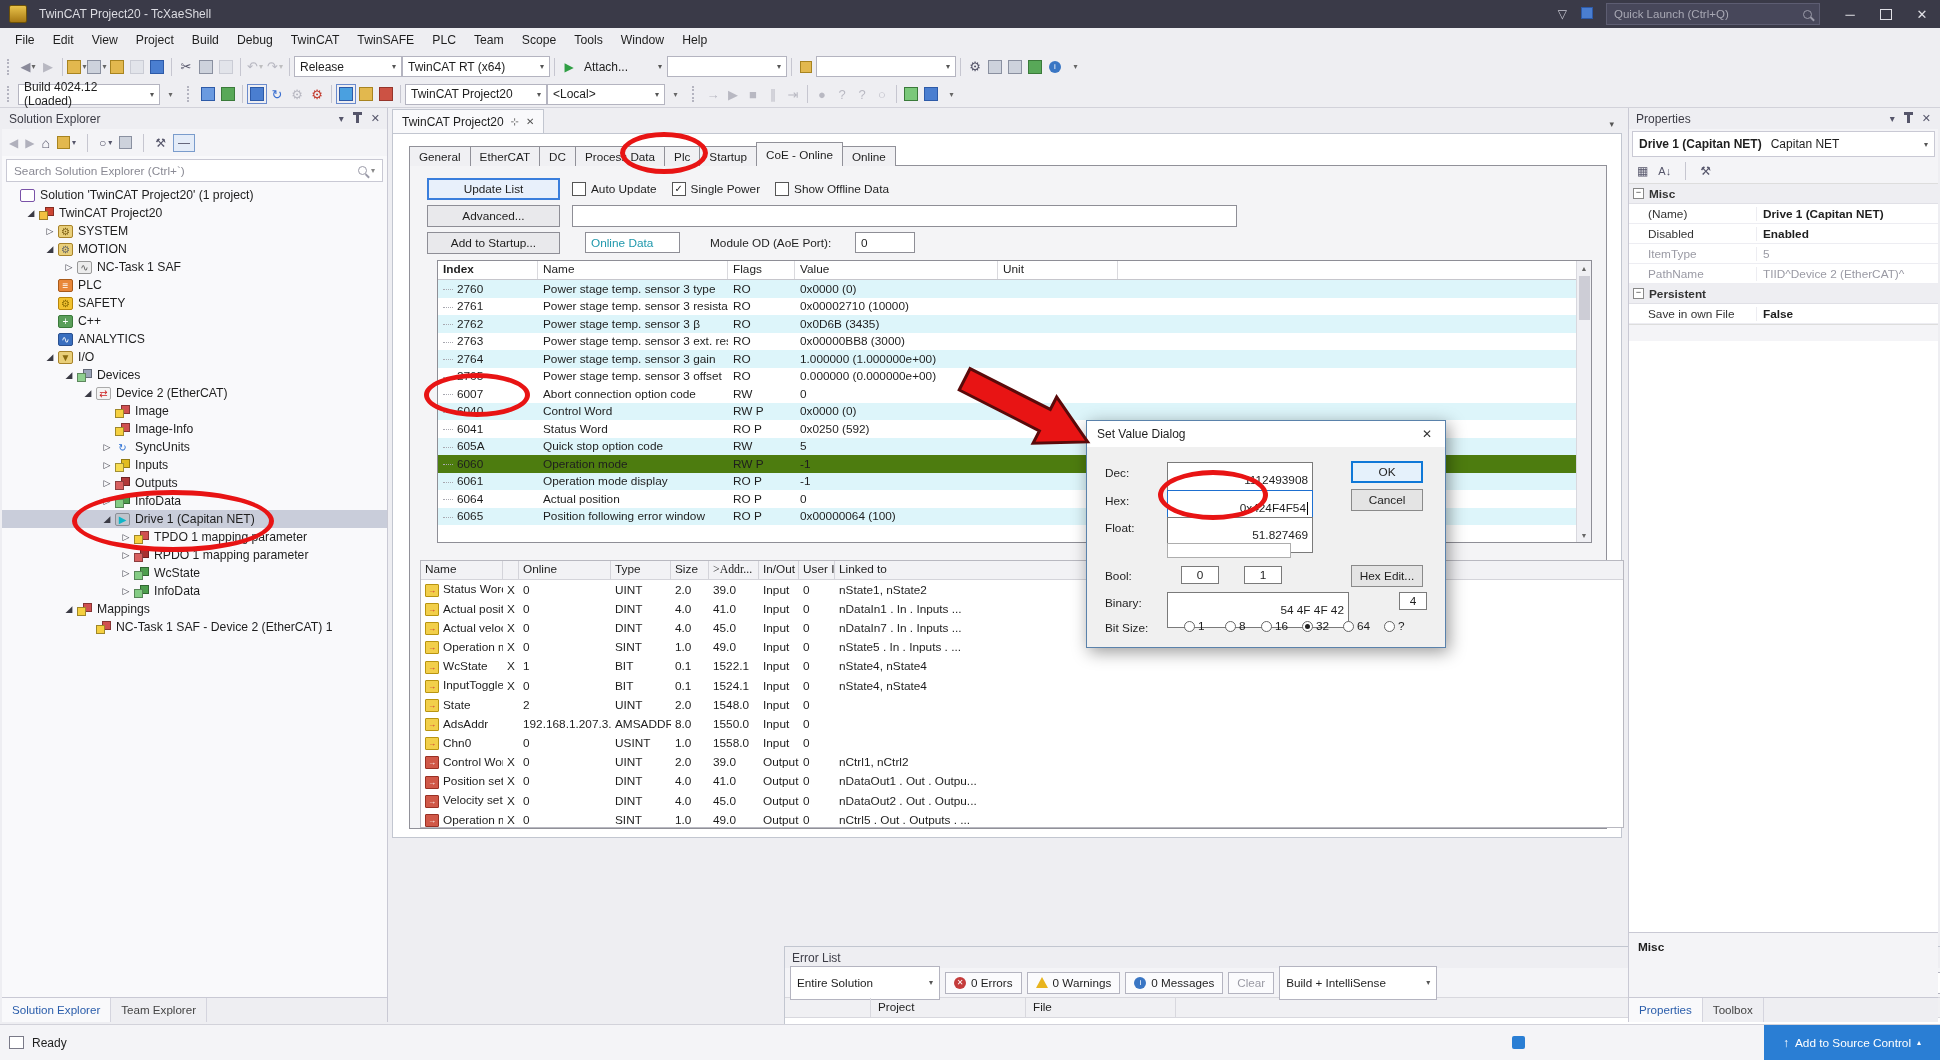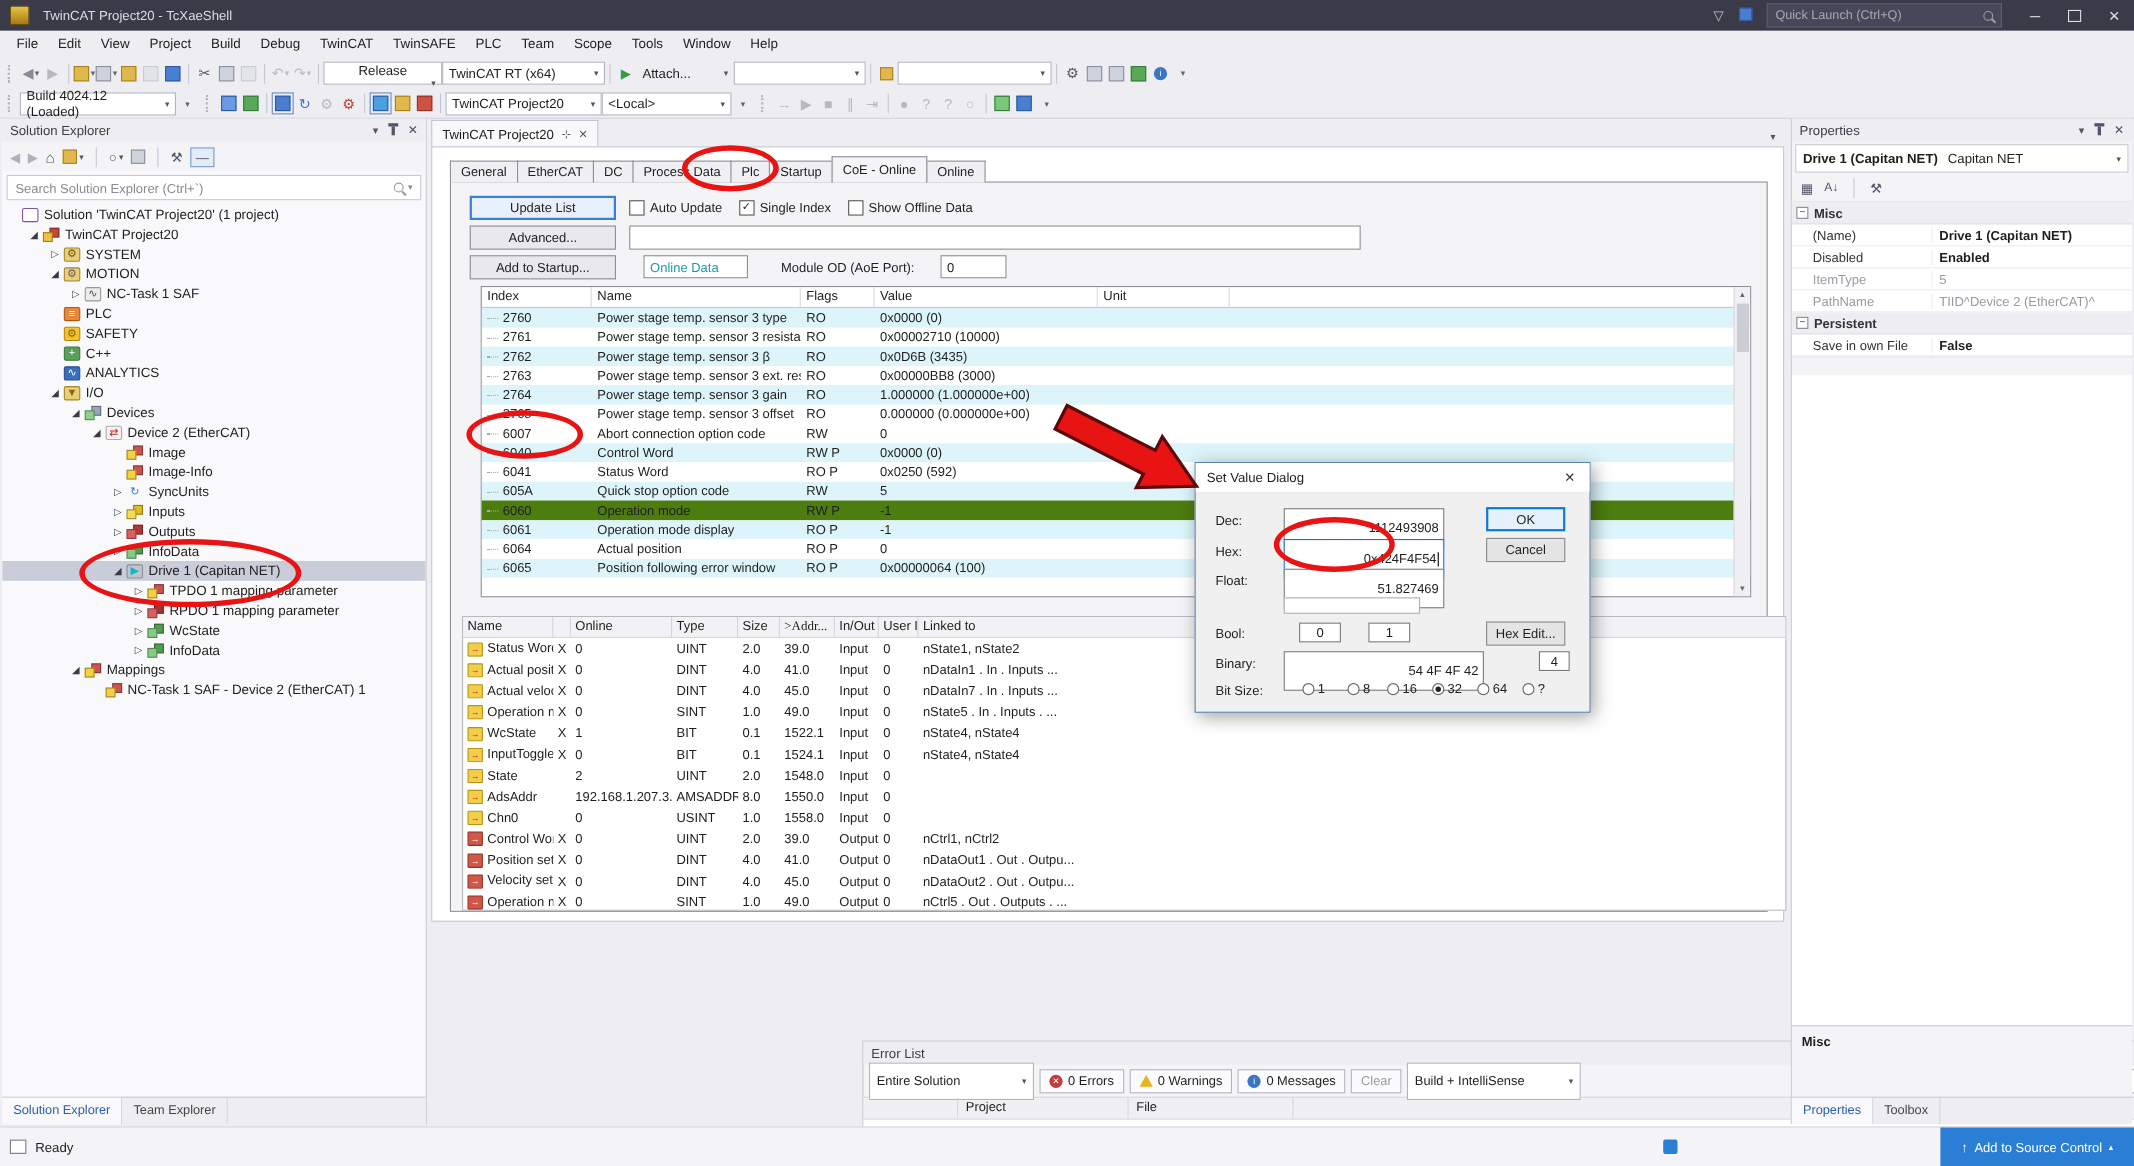--- a/index.html
+++ b/index.html
@@ -220,21 +220,21 @@
     <span class="tbi">
         <span class="isq"></span>
       </span>
     <span class="tbi dis">
         <span class="isq"></span>
       </span>
     <span class="tsep"></span>
     <span class="tbi dis">↶<span class="arr">▾</span></span>
     <span class="tbi dis">↷<span class="arr">▾</span></span>
     <span class="tsep"></span>
-    <div class="combo" style="width:108px;flex-direction:column;">
+    <div class="combo" style="width:108px;">
         <span>Release</span>
         <span class="arr">▾</span>
       </div>
     <div class="combo" style="width:148px;">
         <span>TwinCAT RT (x64)</span>
         <span class="arr">▾</span>
       </div>
     <span class="tsep"></span>
     <span class="tbi">
         <span class="play">▶</span>
@@ -601,21 +601,21 @@
         <div class="pbtn" style="left:17px;top:66px;">
             <span>Add to Startup...</span>
           </div>
         <div class="cbrow" id="coe-checkboxes">
             <span class="cbitem">
               <span class="cb"></span>
               <span>Auto Update</span>
             </span>
             <span class="cbitem">
               <span class="cb">✓</span>
-              <span>Single Index</span>
+              <span>Single Power</span>
             </span>
             <span class="cbitem">
               <span class="cb"></span>
               <span>Show Offline Data</span>
             </span>
           </div>
         <div class="ptext"></div>
         <div class="online-data">
             <span>Online Data</span>
           </div>
@@ -625,21 +625,21 @@
           </div>
 
         <div class="coe" id="coetable">
           <div class="coe-sb">
             <span class="sb-arr">▲</span>
             <span class="sb-thumb"></span>
             <span class="sb-sp"></span>
             <span class="sb-arr">▼</span>
           </div>
         <div class="coe-head">
-              <span class="hc" style="width: 100px;">Index</span>
+              <span class="hc" style="width: 100px; font-weight: bold;">Index</span>
               <span class="hc" style="width: 190px;">Name</span>
               <span class="hc" style="width: 67px;">Flags</span>
               <span class="hc" style="width: 203px;">Value</span>
               <span class="hc" style="width: 120px;">Unit</span>
               <span class="hc" style="width: 460px;"></span>
             </div>
             <div class="coe-row" style="background: rgb(221, 245, 250);">
               <span class="c" style="width: 100px;"><span class="dotpfx"></span>2760</span>
               <span class="c" style="width: 190px;">Power stage temp. sensor 3 type</span>
               <span class="c" style="width: 67px;">RO</span>

